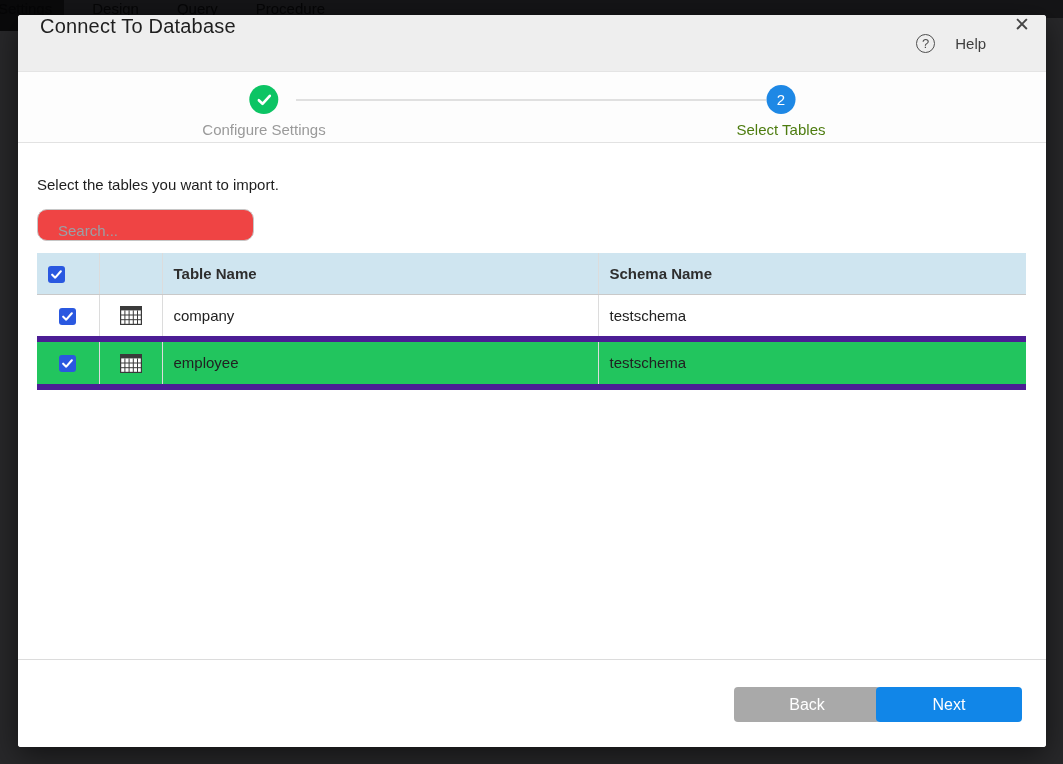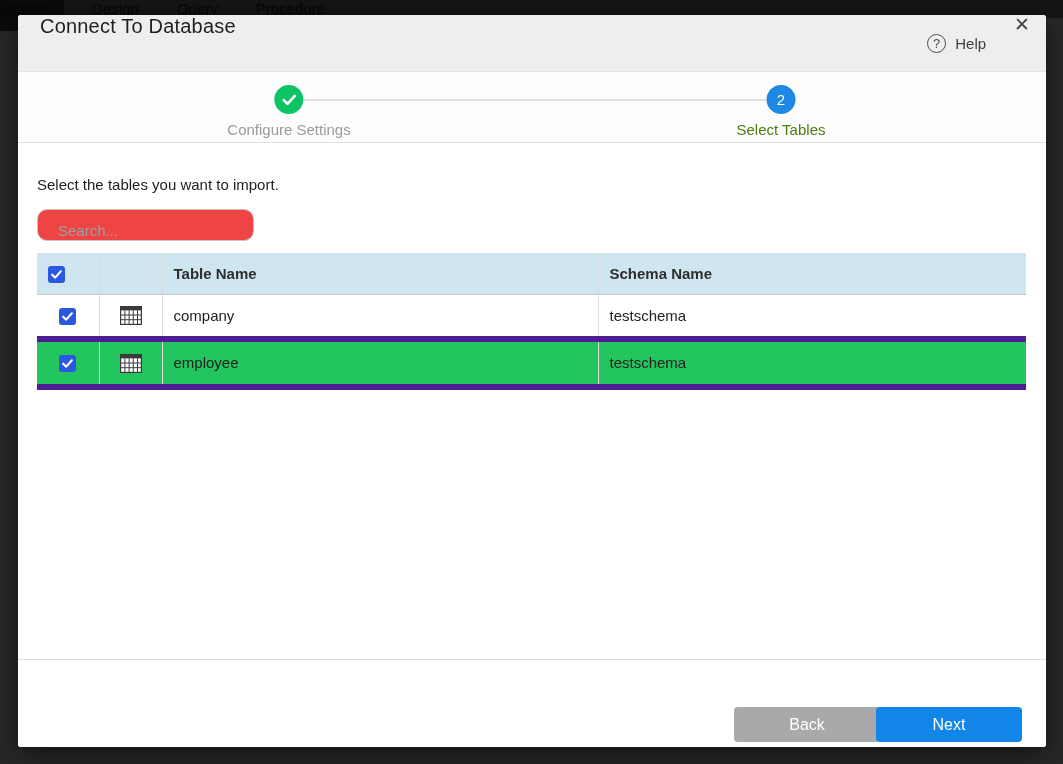--- a/index.html
+++ b/index.html
@@ -31,29 +31,29 @@
     border-radius:3px 3px 0 0;
     display:flex;padding:0 16px 0 22px;box-sizing:border-box;
   }
   .modal-title{flex:1;font-size:20px;color:#1f1f1f;letter-spacing:.2px;}
   .help-group{display:flex;align-items:center;margin-right:28px;cursor:pointer;}
   .help-circle{
     width:19px;height:19px;border:1.5px solid #4f4f4f;border-radius:50%;
     display:flex;align-items:center;justify-content:center;
     font-size:13px;color:#4f4f4f;box-sizing:border-box;
   }
-  .help-text{font-size:15px;color:#3f3f3f;margin-left:9px;}
+  .help-text{font-size:15px;color:#3f3f3f;margin-left:20px;}
   .close-x{font-size:19px;color:#454545;cursor:pointer;line-height:1;}
 
   
   .stepper{position:relative;height:70px;border-bottom:1px solid #e2e2e2;background:#fdfdfd;}
   .step-connector{position:absolute;left:278px;width:470px;top:27px;height:2px;background:#e0e0e0;}
   .step{position:absolute;top:13px;transform:translateX(-50%);
     display:flex;flex-direction:column;align-items:center;}
-  .step-1{left:271px;}
+  .step-1{left:246px;}
   .step-2{left:763px;}
   .step-circle{
     width:29px;height:29px;border-radius:50%;
     display:flex;align-items:center;justify-content:center;z-index:2;
   }
   .step-circle.green{background:#0cc464;}
   .step-circle.blue{background:#1e88e5;color:#fff;font-size:15px;}
   .step-label{margin-top:7px;font-size:15px;white-space:nowrap;}
   .step-1 .step-label{color:#9a9a9a;}
   .step-2 .step-label{color:#4d7c0f;}
@@ -90,21 +90,21 @@
   }
   .grid-icon{display:inline-block;vertical-align:middle;}
 
   
   .modal-footer{
     position:absolute;left:0;right:0;bottom:0;height:87px;
     border-top:1px solid #dcdcdc;background:#fff;border-radius:0 0 3px 3px;
   }
   .btn{
     position:absolute;top:27px;width:146px;height:35px;border:none;border-radius:4px;
-    color:#fff;font-size:16px;font-family:inherit;cursor:pointer;margin-top:20px;
+    color:#fff;font-size:16px;font-family:inherit;cursor:pointer;
   }
   .btn-back{right:166px;background:#a9a9a9;}
   .btn-next{right:24px;background:#1186e8;text-align:center;}
 </style>
 </head>
 <body>
 
 <div class="bg-tabbar">
   <div class="bg-tab active">Settings</div>
   <div class="bg-tab">Design</div>

